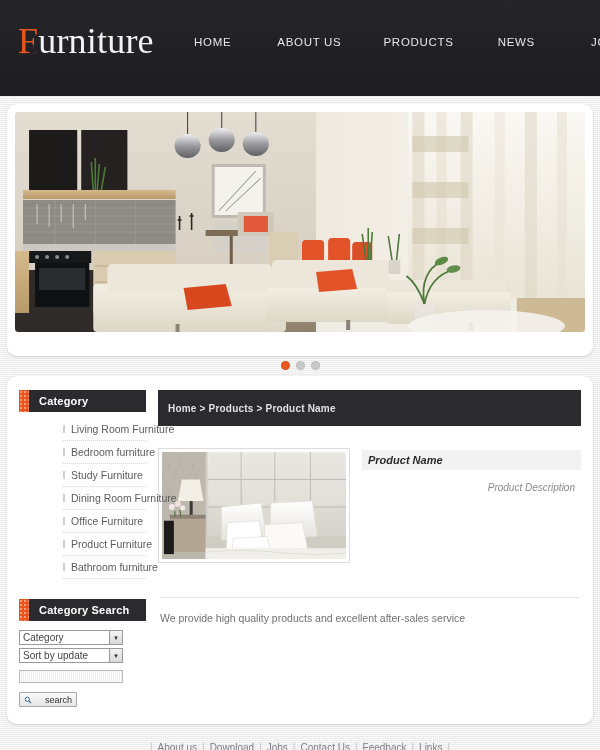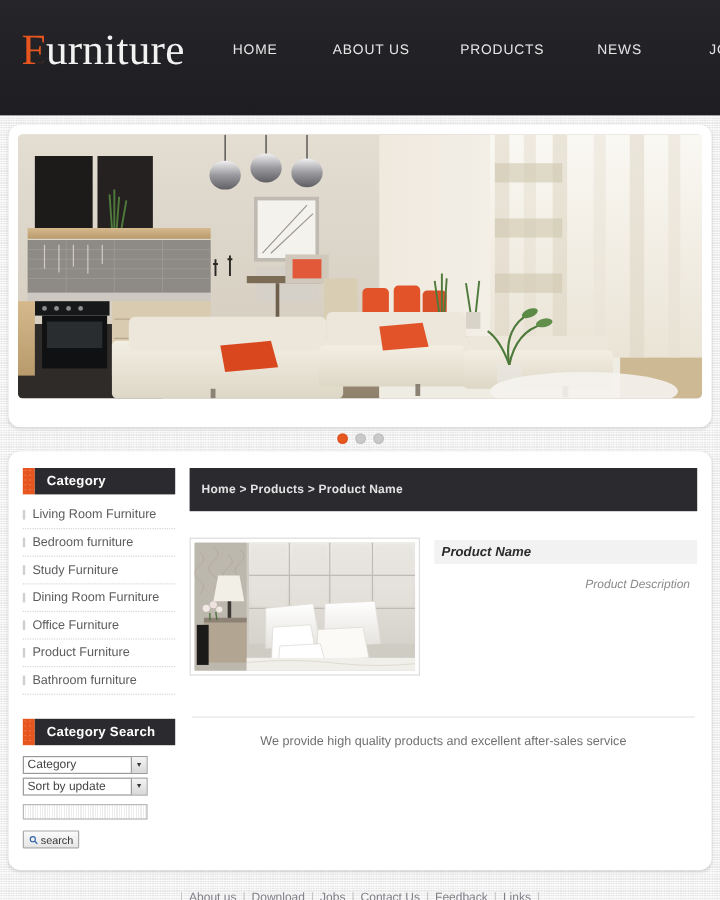--- a/index.html
+++ b/index.html
@@ -144,21 +144,21 @@
     background: #2b2b2f;
     color: #fff;
     font-size: 11px;
     font-weight: bold;
     display: flex;
     align-items: center;
     padding-left: 10px;
     letter-spacing: .2px;
   }
 
-  .cat-list { list-style: none; margin-top: 6px; }
+  .cat-list { list-style: none; margin-top: 6px; margin-left: 44px; }
   .cat-item {
     font-size: 10.5px;
     color: #5c5c5c;
     padding: 5px 0 5px 8px;
     border-bottom: 1px dotted #d6d6d6;
     position: relative;
     cursor: pointer;
     white-space: nowrap;
   }
   .cat-item::before {
@@ -206,21 +206,21 @@
     background-image: repeating-linear-gradient(90deg, #ffffff 0 1px, #ededed 1px 2px);
     margin-top: 4px;
     font-size: 10px;
     padding: 0 3px;
     font-family: "Liberation Sans", sans-serif;
   }
   .search-btn {
     margin-top: 8px;
     display: inline-flex;
     align-items: center;
-    gap: 2px;
+    gap: 13px;
     height: 15px;
     padding: 0 4px;
     font-size: 9px;
     color: #333;
     background: linear-gradient(180deg, #fafafa, #e6e6e6);
     border: 1px solid #a8a8a8;
     border-radius: 1px;
     cursor: pointer;
     font-family: "Liberation Sans", sans-serif;
   }
@@ -274,21 +274,20 @@
 
   .divider {
     border-top: 1px solid #e4e4e4;
     margin: 34px 2px 0 2px;
   }
 
   .promo-text {
     font-size: 10.5px;
     color: #707070;
     padding: 14px 2px 0 2px;
-    text-align: center;
   }
 
   
   .footer {
     margin-top: 18px;
     text-align: center;
     padding-bottom: 8px;
   }
   .footer-links {
     font-size: 10px;

